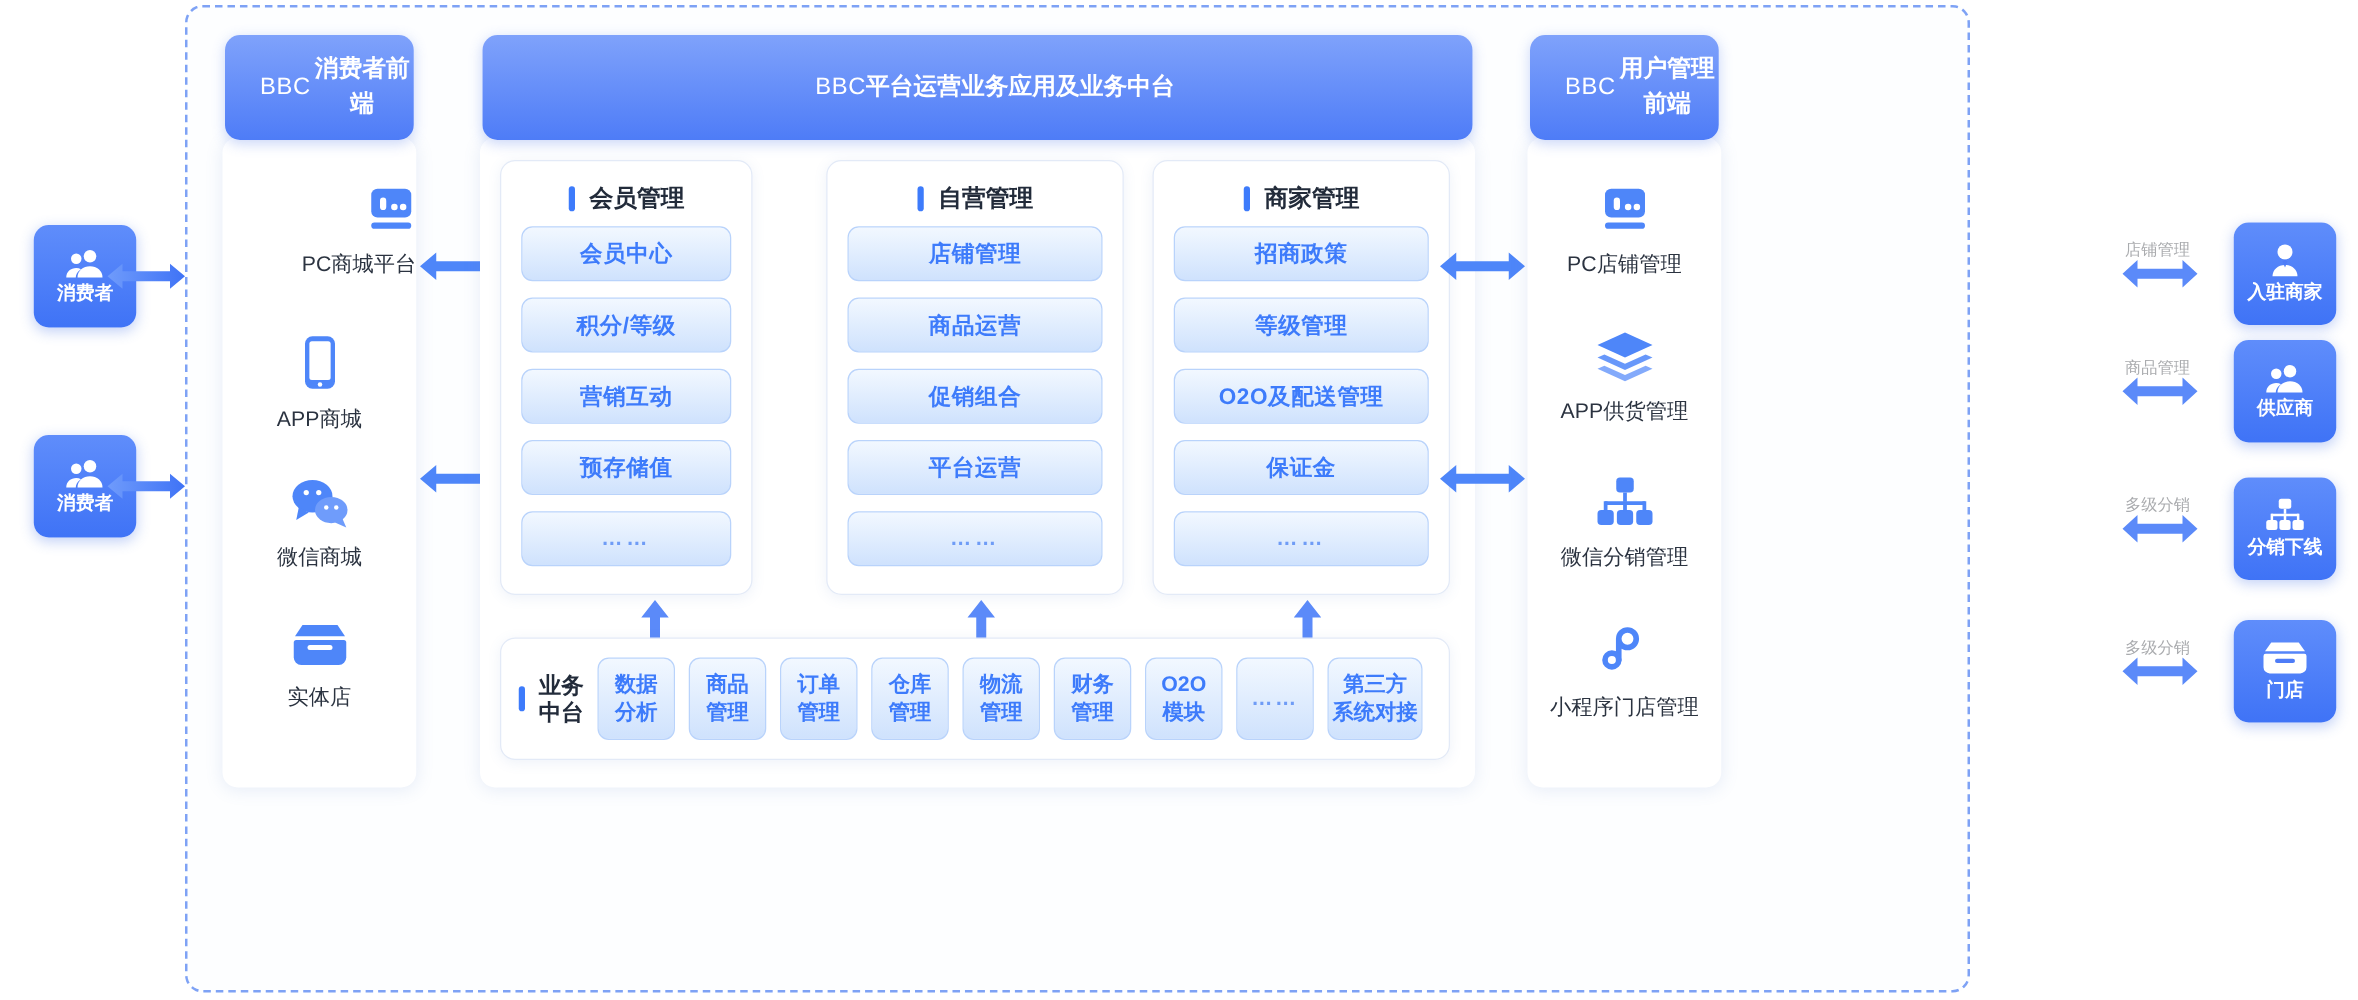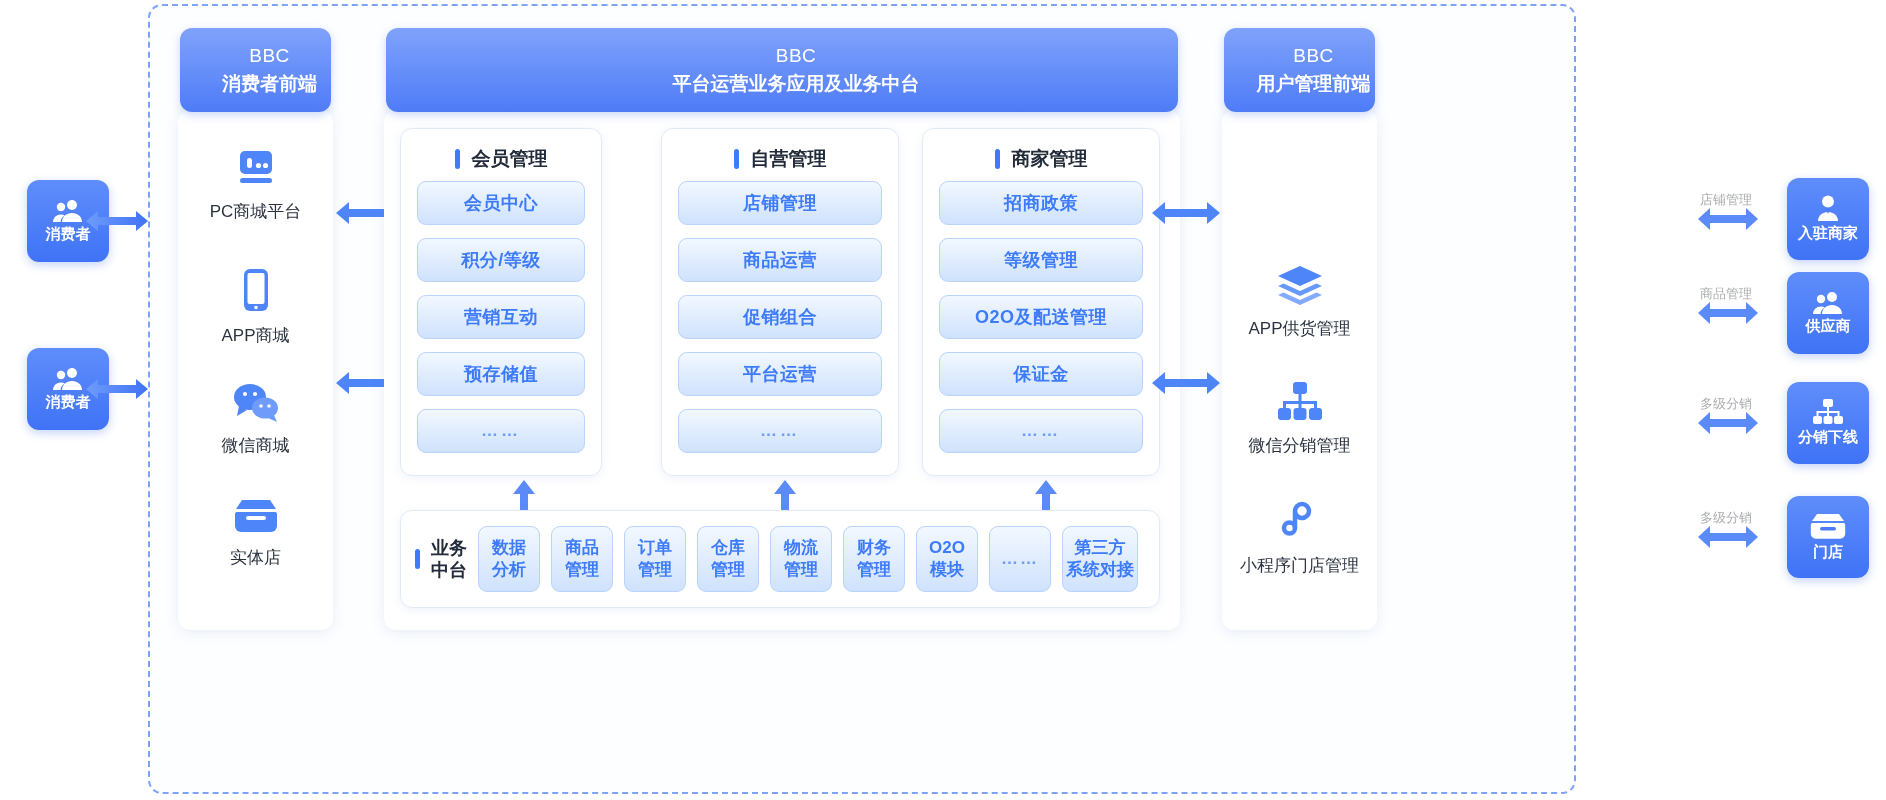--- a/index.html
+++ b/index.html
@@ -24,21 +24,21 @@
     background: #ffffff;
     border-radius: 12px;
     box-shadow: 0 2px 14px rgba(90,125,200,0.14);
   }
 
   .hdr {
     position: absolute;
     border-radius: 12px;
     background: linear-gradient(180deg, #7fa2fb 0%, #4e7cf7 100%);
     color: #ffffff;
-    display: flex; flex-direction: column;
+    display: flex; flex-direction: row;
     align-items: center; justify-content: center;
     text-align: center;
     line-height: 1.45;
     box-shadow: 0 3px 10px rgba(70,110,230,0.28);
     padding-left: 28px;
   }
   .hdr .l1 { font-size: 19px; letter-spacing: .5px; }
   .hdr .l2 { font-size: 19px; font-weight: 700; }
 
   
@@ -181,21 +181,21 @@
       <path d="M0 15 L12 5 L12 11 L50 11 L50 5 L62 15 L50 25 L50 19 L12 19 L12 25 Z" fill="url(#ag1)"></path>
     </svg>
   </div>
   <div class="arrow" style="left:86px; top:374px;">
     <svg width="62" height="30" viewBox="0 0 62 30">
       <path d="M0 15 L12 5 L12 11 L50 11 L50 5 L62 15 L50 25 L50 19 L12 19 L12 25 Z" fill="url(#ag1)"></path>
     </svg>
   </div>
 
   <div class="panel" style="left:178px; top:110px; width:155px; height:520px;">
-    <div class="side-item" style="top:40px;">
+    <div class="side-item" style="top:40px;align-items:flex-end;">
       <span>
         <svg width="40" height="38" viewBox="0 0 40 38">
           <rect x="4" y="1" width="32" height="23" rx="5" fill="#4e86f9"></rect>
           <rect x="11" y="8" width="5" height="10" rx="2.5" fill="#ffffff"></rect>
           <circle cx="22.5" cy="15.5" r="2.6" fill="#ffffff"></circle>
           <circle cx="29.5" cy="15.5" r="2.6" fill="#ffffff"></circle>
           <rect x="4" y="28" width="32" height="5" rx="2.5" fill="#4e86f9"></rect>
         </svg>
       </span>
       <span class="side-label">PC商城平台</span>
@@ -369,20 +369,32 @@
       <path d="M0 15 L13 4 L13 11 L55 11 L55 4 L68 15 L55 26 L55 19 L13 19 L13 26 Z" fill="#4e86f9"></path>
     </svg>
   </div>
   <div class="arrow" style="left:1152px; top:368px;">
     <svg width="68" height="30" viewBox="0 0 68 30">
       <path d="M0 15 L13 4 L13 11 L55 11 L55 4 L68 15 L55 26 L55 19 L13 19 L13 26 Z" fill="#4e86f9"></path>
     </svg>
   </div>
 
   <div class="panel" style="left:1222px; top:110px; width:155px; height:520px;">
+    <div class="side-item" style="top:40px;">
+      <span>
+        <svg width="40" height="38" viewBox="0 0 40 38">
+          <rect x="4" y="1" width="32" height="23" rx="5" fill="#4e86f9"></rect>
+          <rect x="11" y="8" width="5" height="10" rx="2.5" fill="#ffffff"></rect>
+          <circle cx="22.5" cy="15.5" r="2.6" fill="#ffffff"></circle>
+          <circle cx="29.5" cy="15.5" r="2.6" fill="#ffffff"></circle>
+          <rect x="4" y="28" width="32" height="5" rx="2.5" fill="#4e86f9"></rect>
+        </svg>
+      </span>
+      <span class="side-label">PC店铺管理</span>
+    </div>
 
     <div class="side-item" style="top:155px;">
       <span>
         <svg width="46" height="40" viewBox="0 0 46 40">
             <g fill="#4e86f9">
           <path d="M23 1 L45 11 L23 21 L1 11 Z"></path>
           <path d="M23 26 L6.5 18.5 L1 21 L23 31 L45 21 L39.5 18.5 Z" opacity=".85"></path>
           <path d="M23 35 L6.5 27.5 L1 30 L23 40 L45 30 L39.5 27.5 Z" opacity=".7"></path>
         </g>
           </svg>

